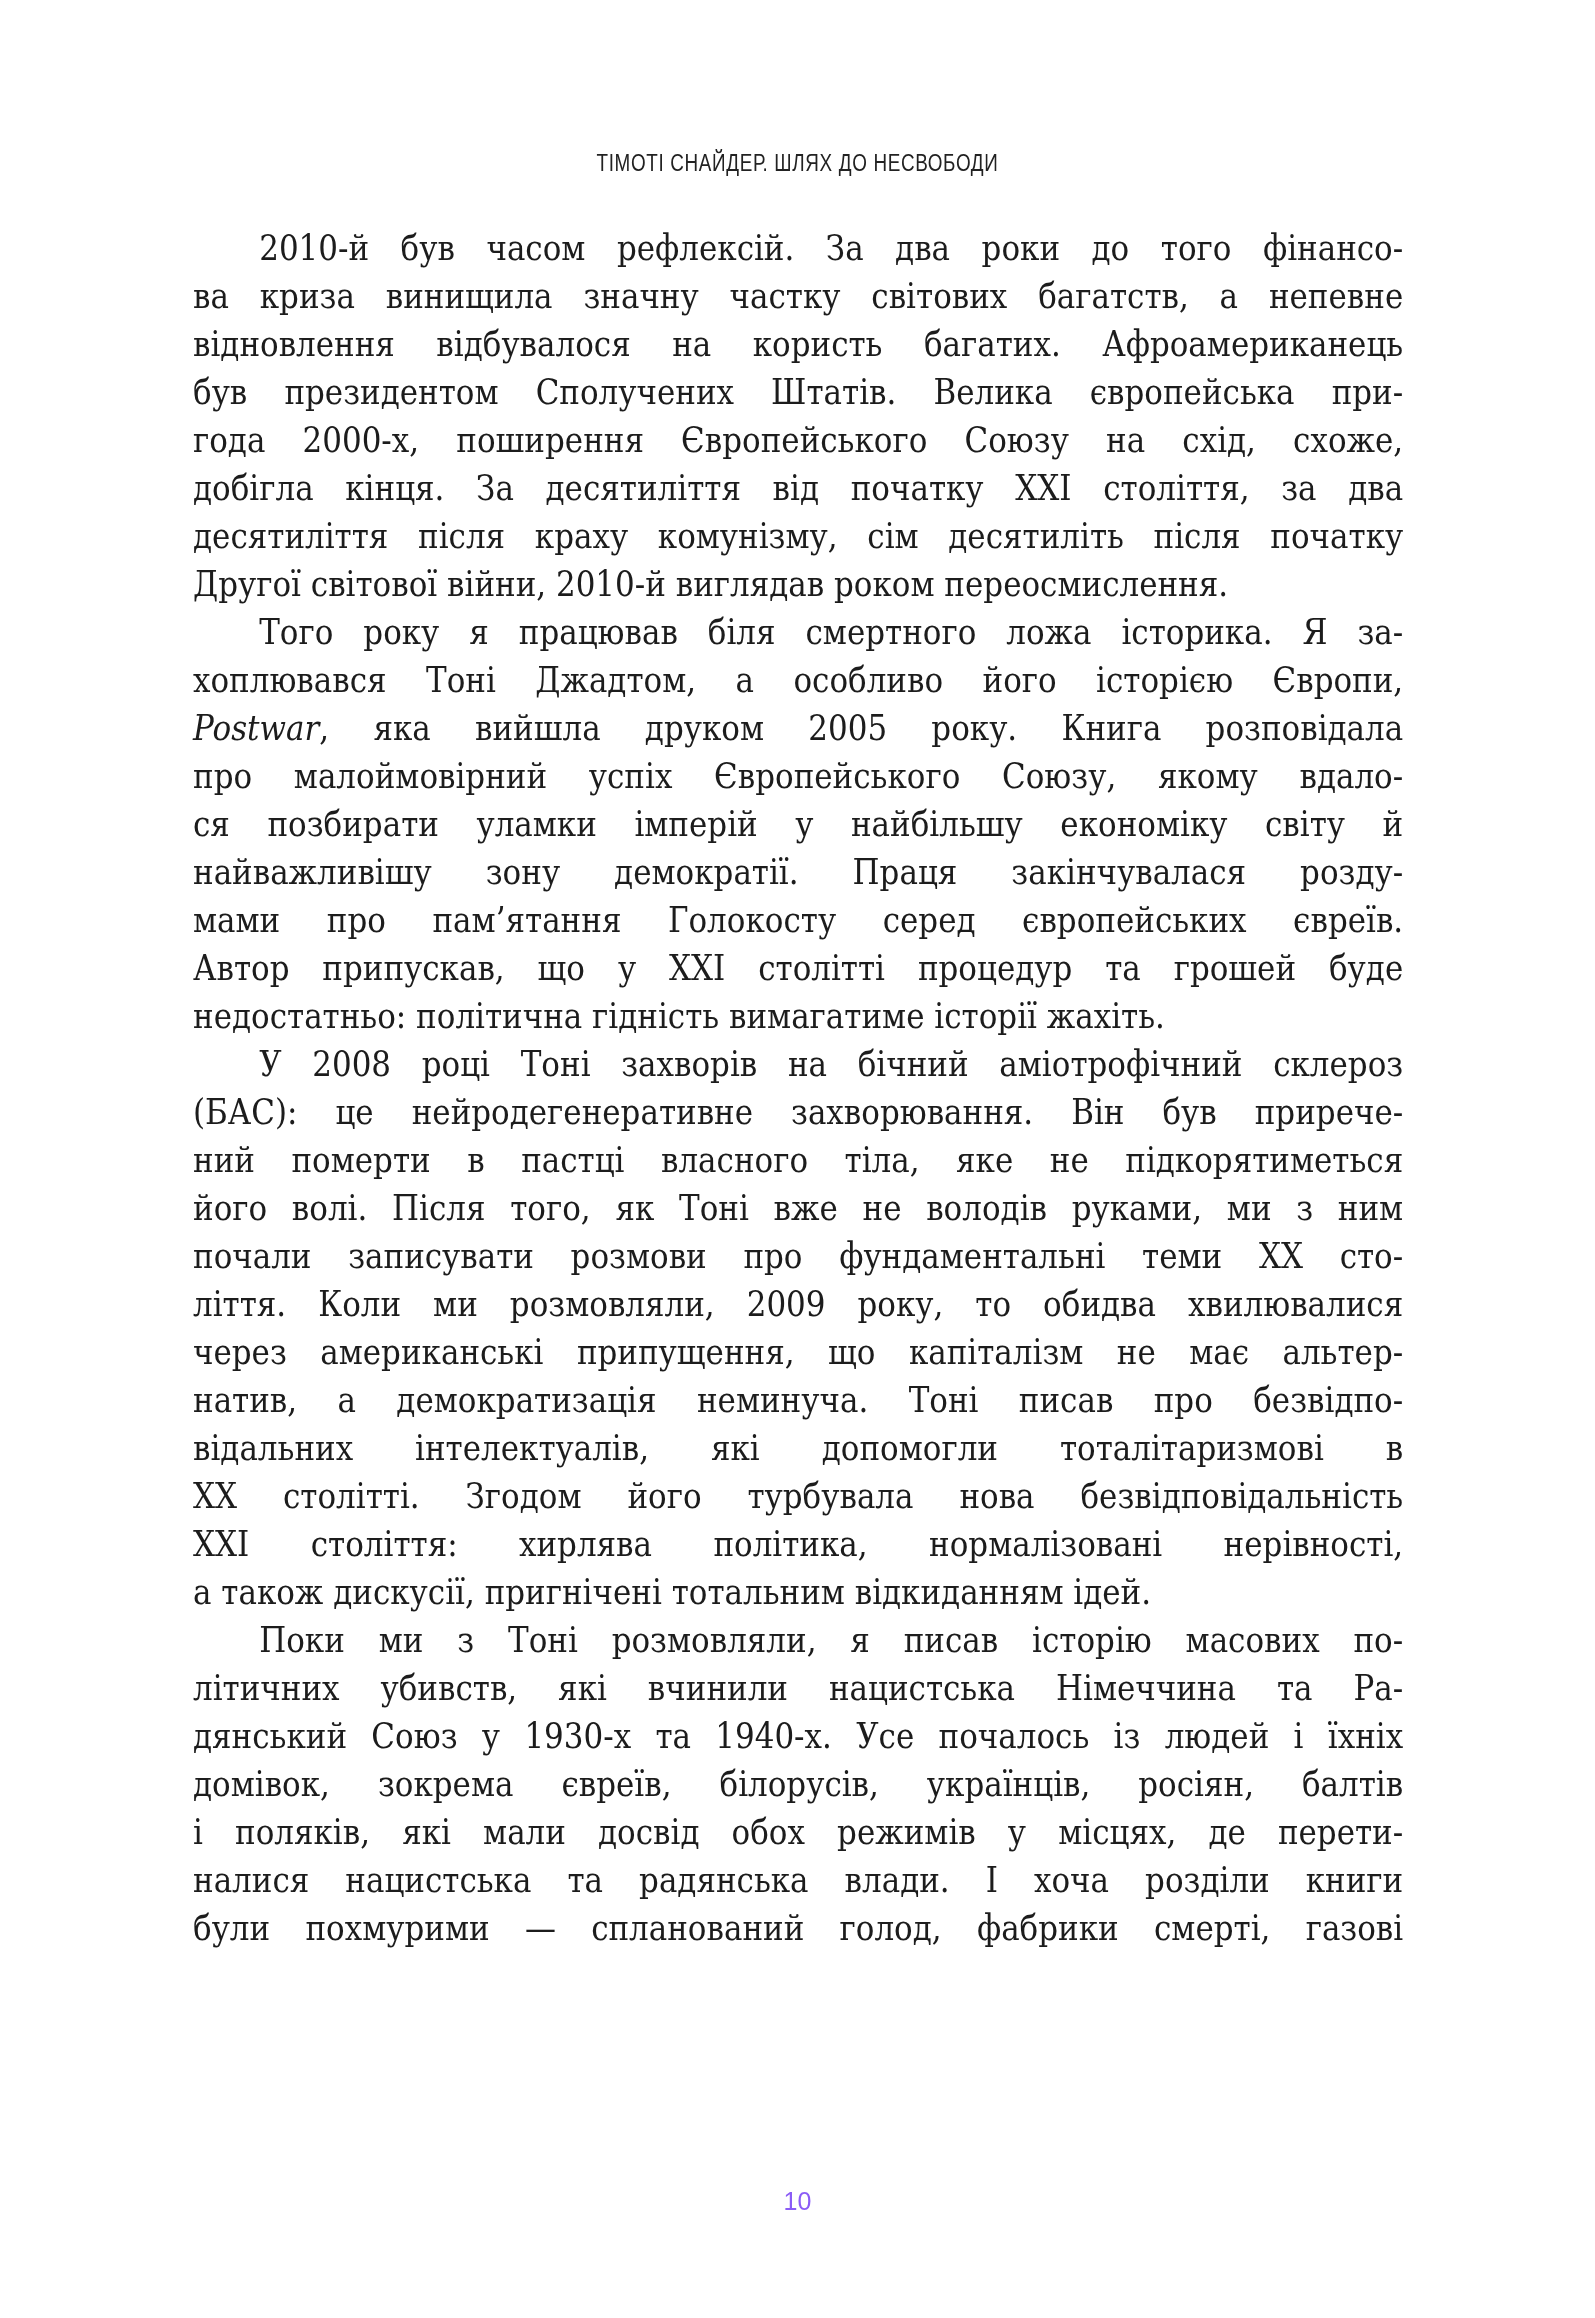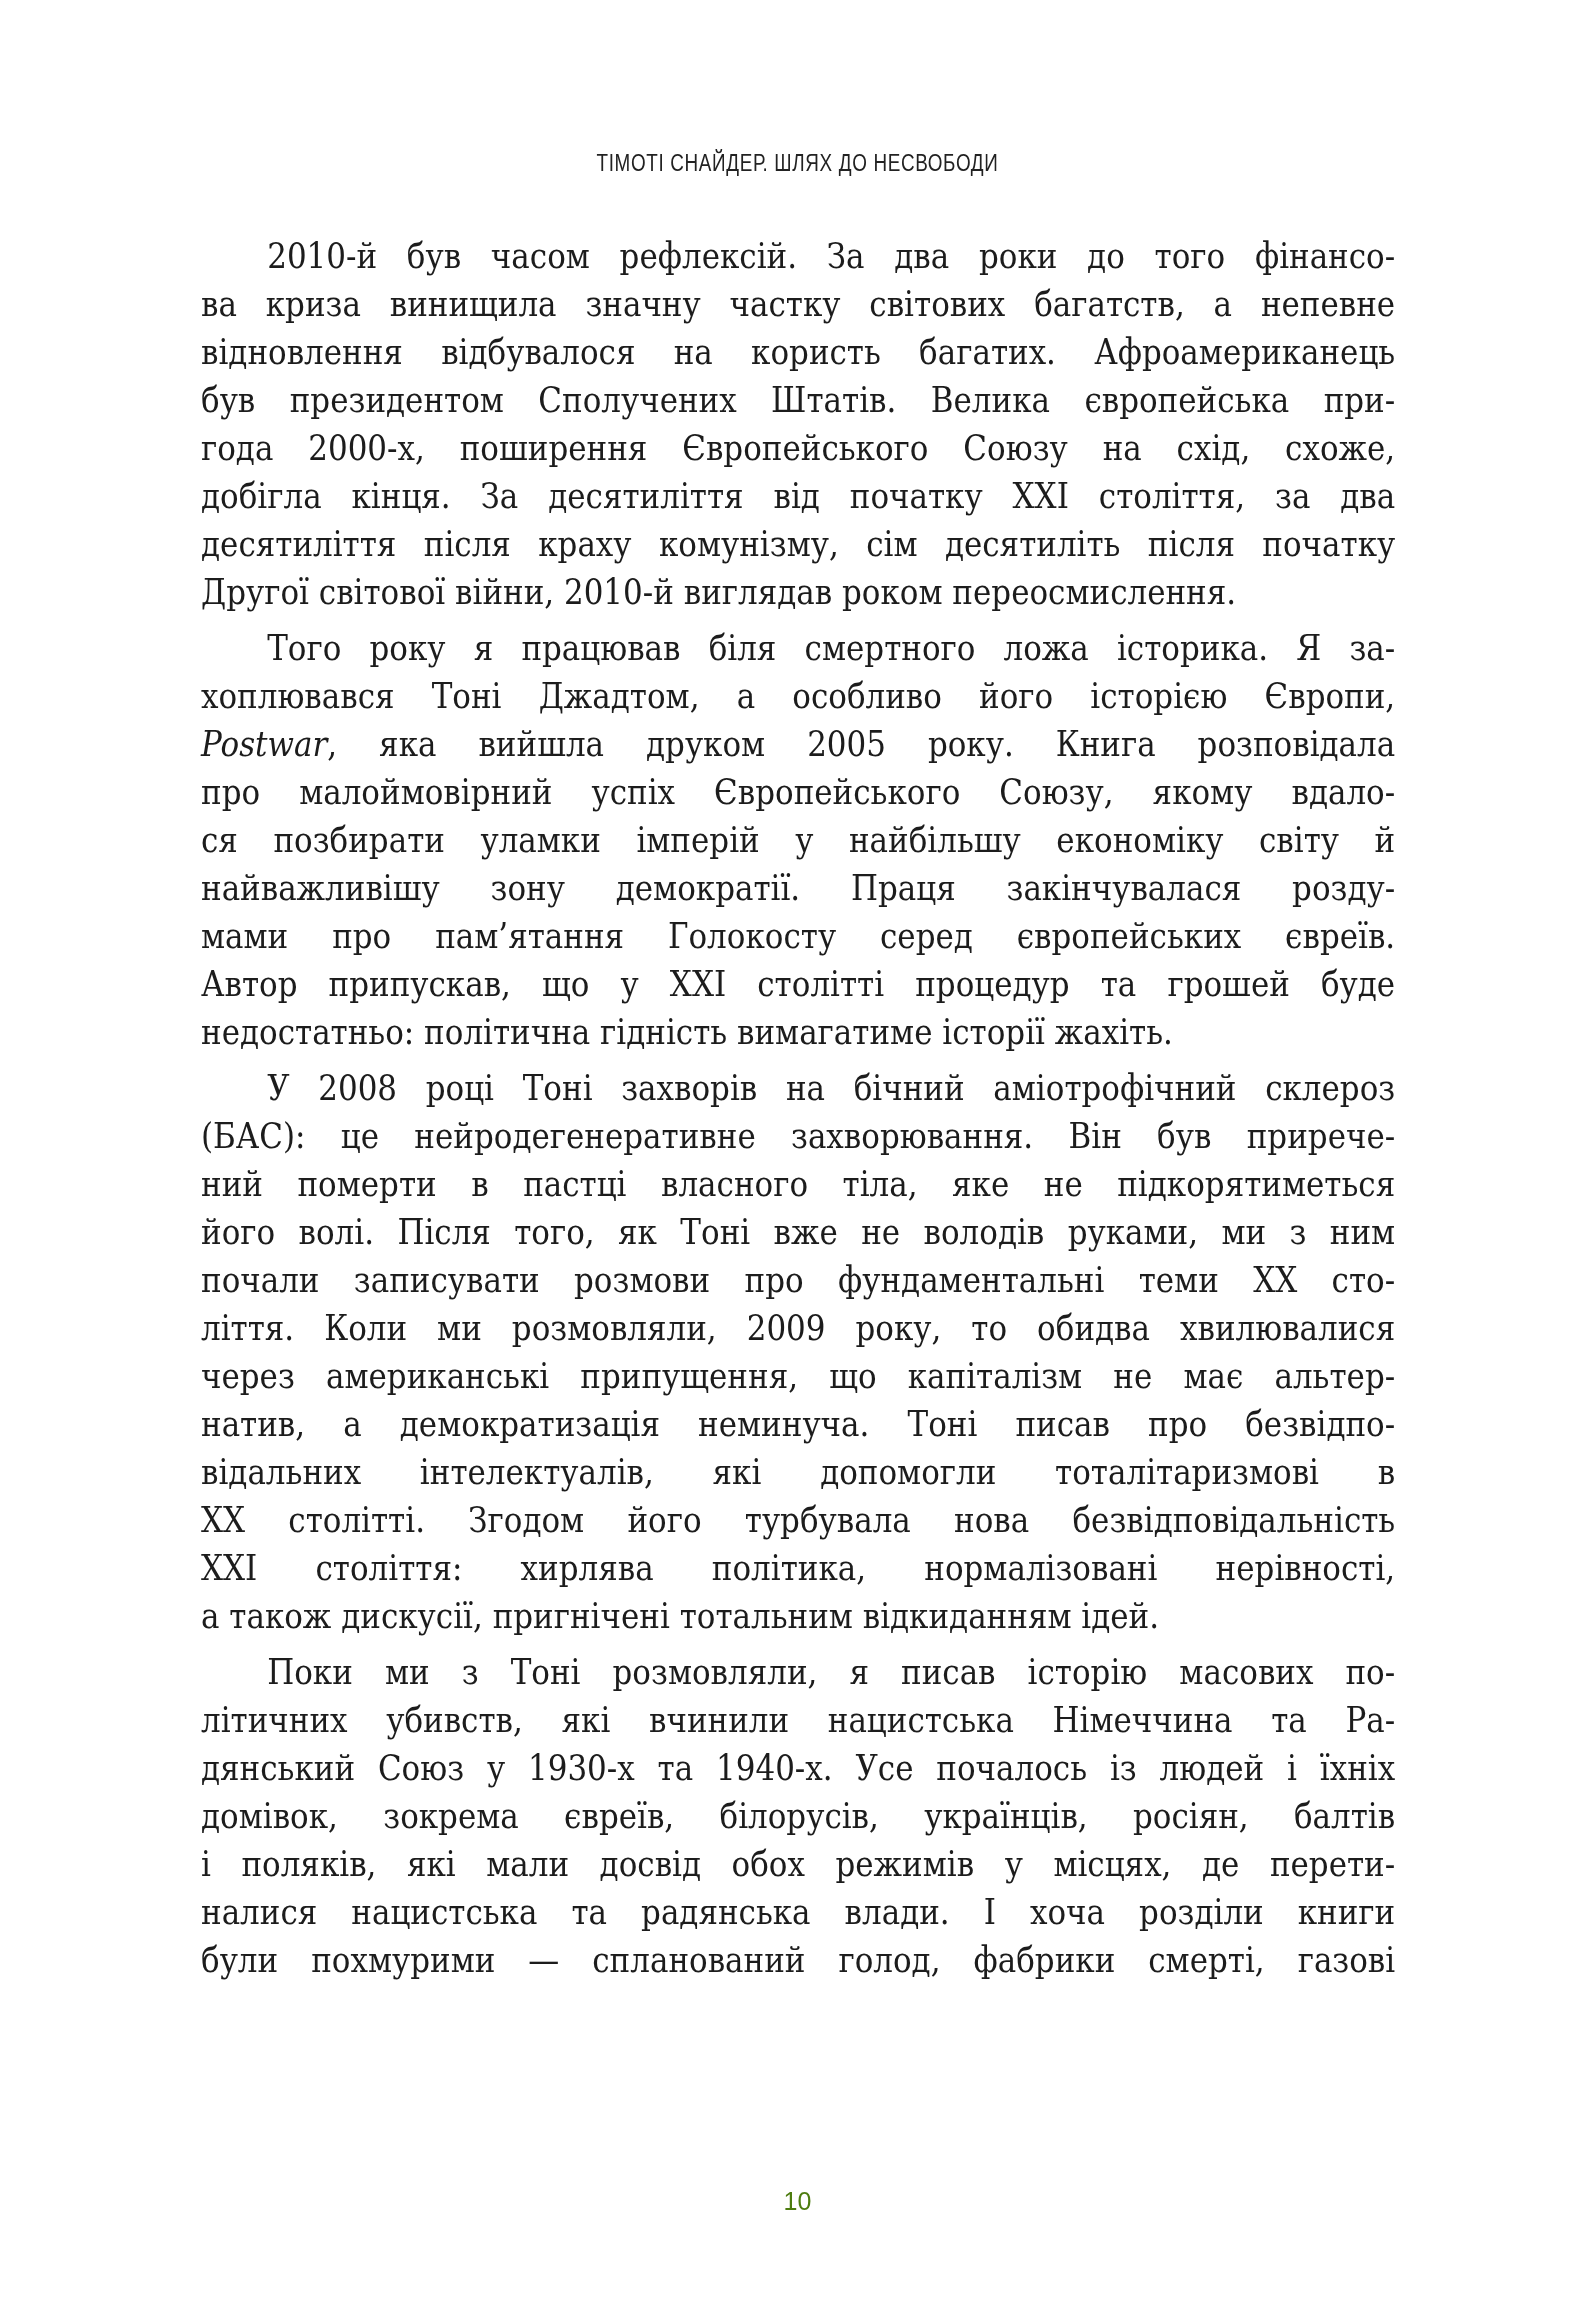--- a/index.html
+++ b/index.html
@@ -31,21 +31,21 @@
       position: absolute;
       top: 224px;
       left: 193px;
       width: 1210px;
       font-family: "DejaVu Serif", "Liberation Serif", serif;
       font-size: 36px;
       line-height: 48px;
       color: #1c1c1c;
     }
     .paragraph {
-      margin: 8px;
+      margin: 0;
     }
     .line {
       display: block;
       white-space: nowrap;
       text-align: justify;
       text-align-last: justify;
       height: 48px;
       transform: scaleX(0.86);
       transform-origin: left;
       width: 116.3%;
@@ -61,21 +61,21 @@
       font-style: italic;
     }
     .page-number {
       position: absolute;
       top: 2187px;
       left: 0;
       width: 1595px;
       text-align: center;
       font-family: "Liberation Sans", "DejaVu Sans", sans-serif;
       font-size: 25px;
-      color: #4d7c0f;
+      color: #8b5cf6;
     }
   </style>
 </head>
 <body>
 
 <div class="running-header">ТІМОТІ СНАЙДЕР. ШЛЯХ ДО НЕСВОБОДИ</div>
 
 <div class="text-block">
 
   <div class="paragraph">

